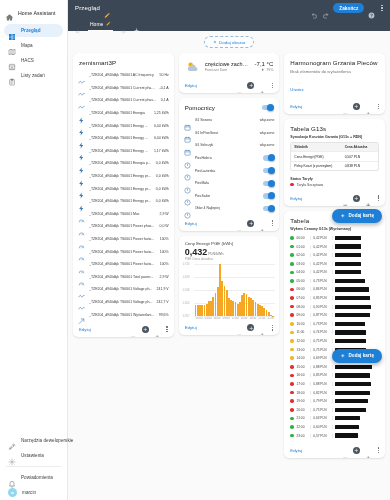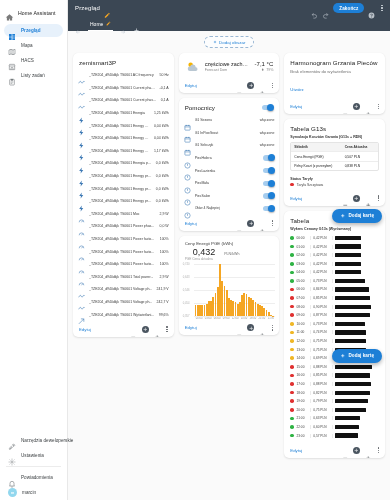--- a/index.html
+++ b/index.html
@@ -720,21 +720,21 @@
                   <i></i>
                   <i></i>
                 </span>
             </div>
           </section>
 
           <section class="card">
             <div class="price-head">
               <div class="price-title">Ceny Energii PGE (kWh)</div>
               <div class="price-big">
-                <span style="font-size:9px;font-weight:400;color:#212121;margin:8px">0,432</span><span>PLN/kWh</span>
+                <span style="font-size:9px;font-weight:700;color:#212121;margin:0">0,432</span><span>PLN/kWh</span>
               </div>
               <div class="price-sub">PGE Cena aktualna</div>
             </div>
             <div class="chart-wrap">
               <div class="chart" id="chart">
                   <div class="grid-line" style="top: 0%;"></div>
                   <div class="y-lbl" style="top: 0%;">0,740</div>
                   <div class="grid-line" style="top: 25%;"></div>
                   <div class="y-lbl" style="top: 25%;">0,643</div>
                   <div class="grid-line" style="top: 50%;"></div>

